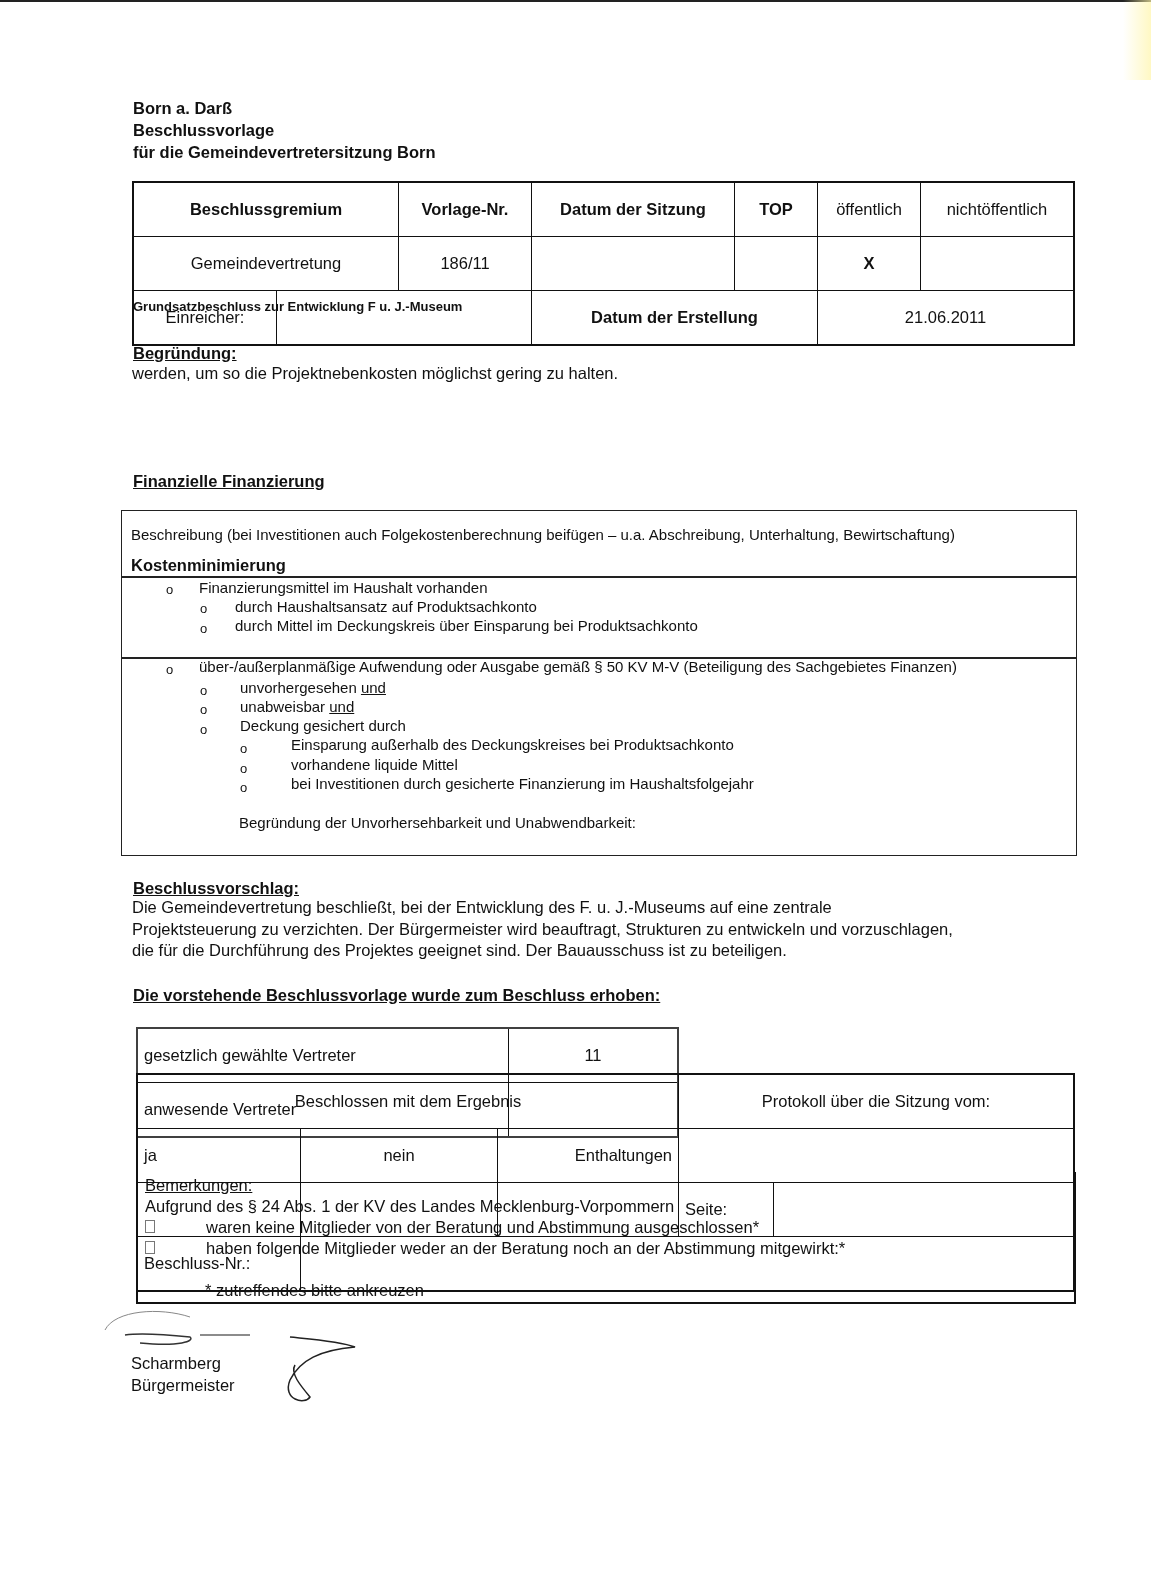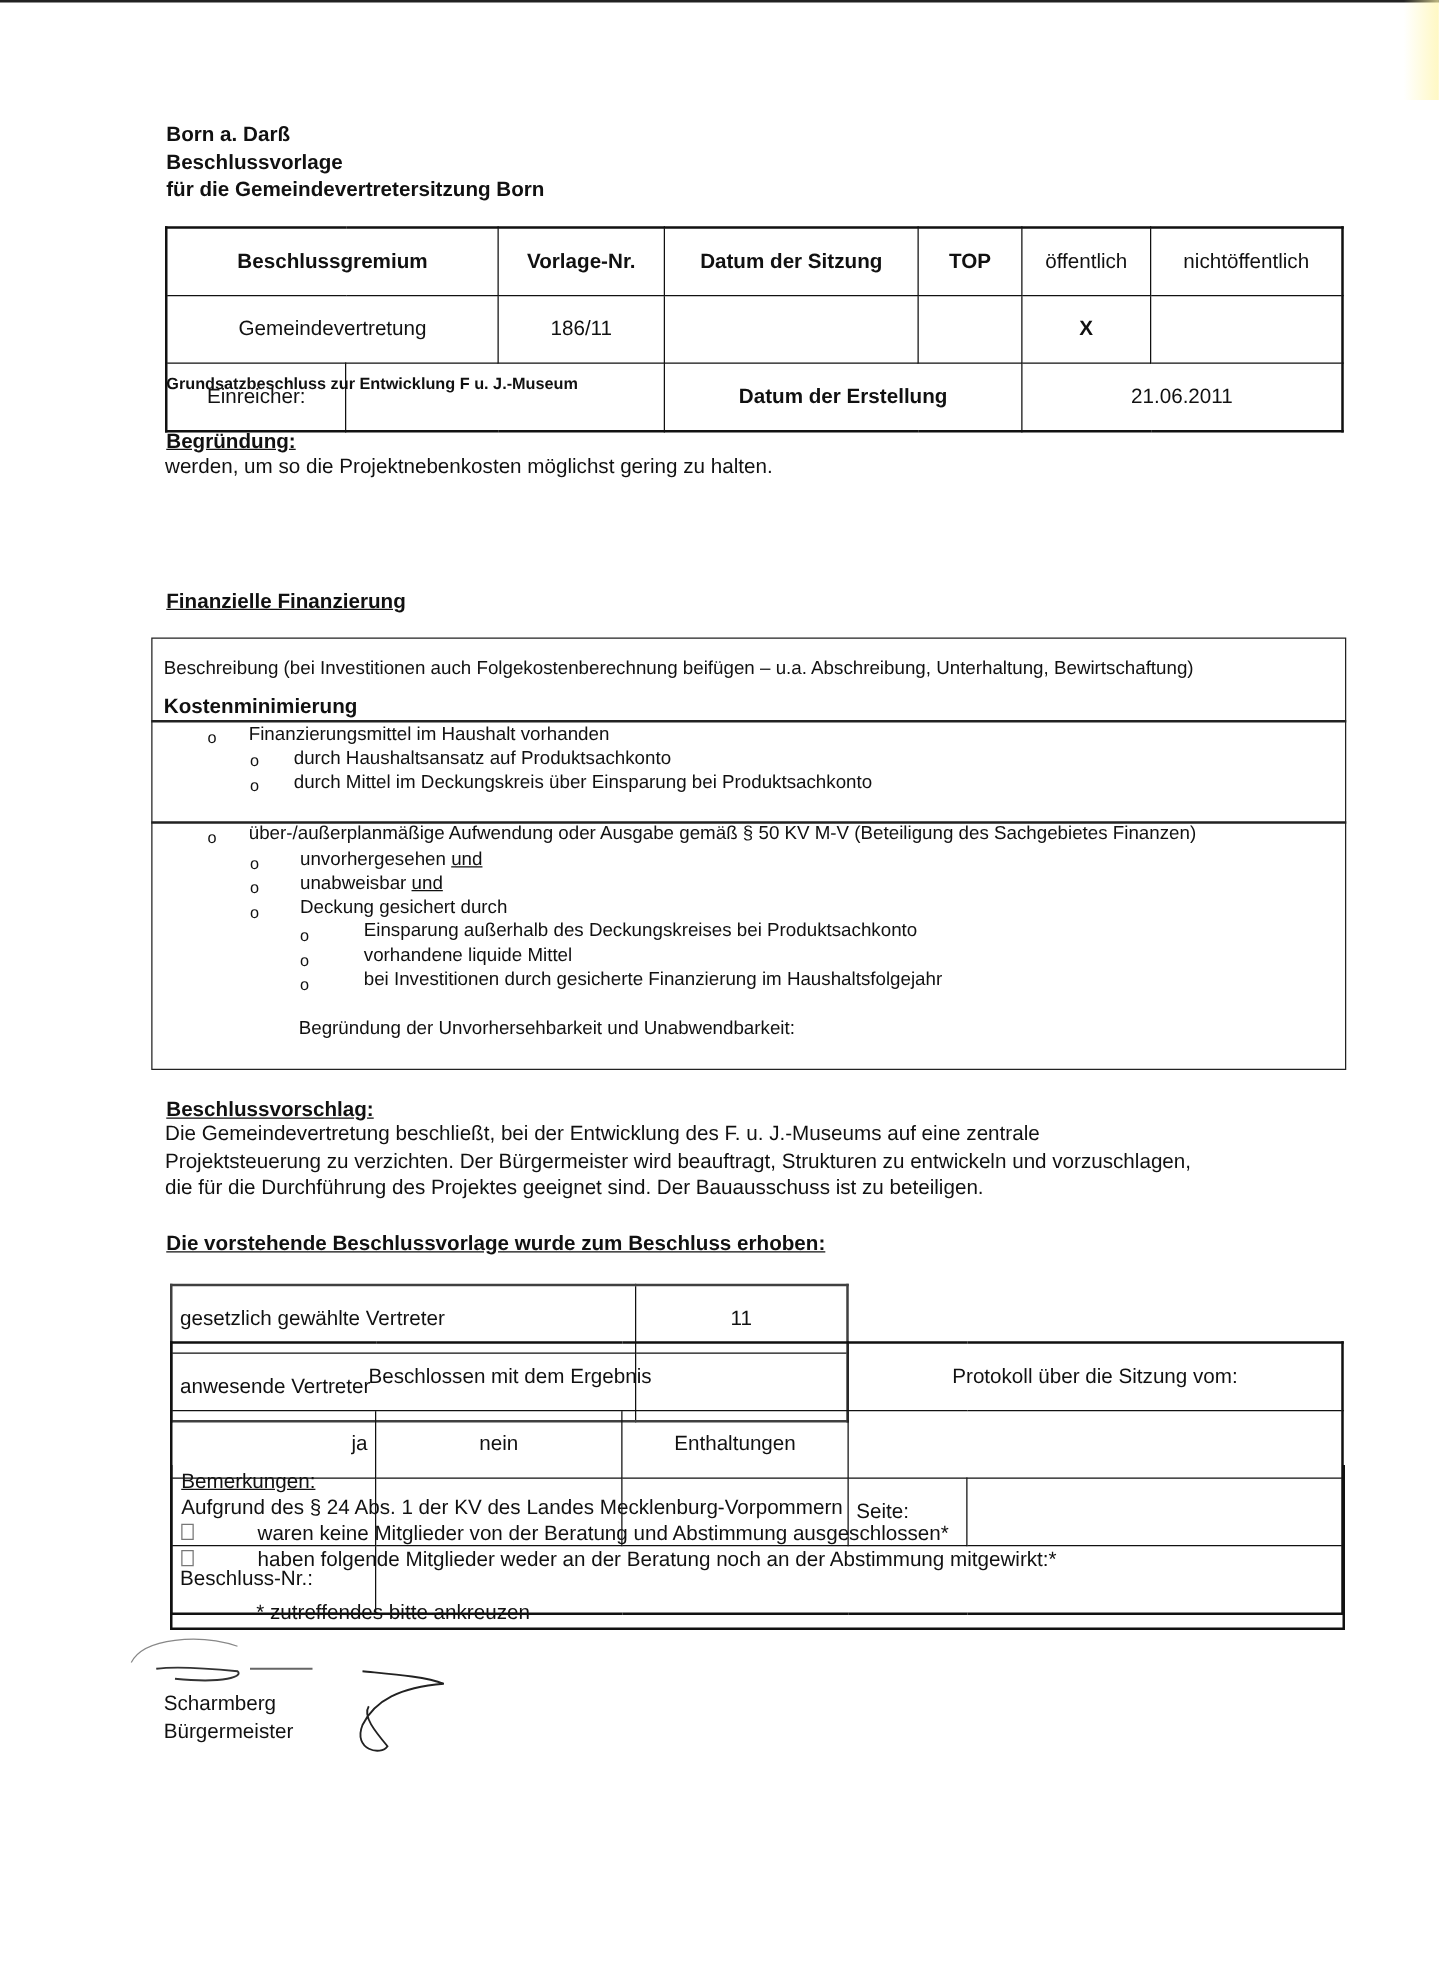--- a/index.html
+++ b/index.html
@@ -131,23 +131,23 @@
 </tbody>
   </table>
 
 <table class="t3">
   <tbody>
       <tr>
     <td colspan="3" style="text-align:center">Beschlossen mit dem Ergebnis</td>
     <td colspan="2" style="text-align:center">Protokoll über die Sitzung vom:</td>
   </tr>
   <tr>
-    <td style="width:150px;text-align:right">ja</td>
+    <td style="width:150px;text-align:left">ja</td>
     <td style="width:184px;text-align:center">nein</td>
-    <td style="width:168px;text-align:center">Enthaltungen</td>
+    <td style="width:168px;text-align:right">Enthaltungen</td>
     <td colspan="2"></td>
   </tr>
   <tr>
     <td></td>
     <td></td>
     <td></td>
     <td style="width:82px">Seite:</td>
     <td></td>
   </tr>
   <tr>

